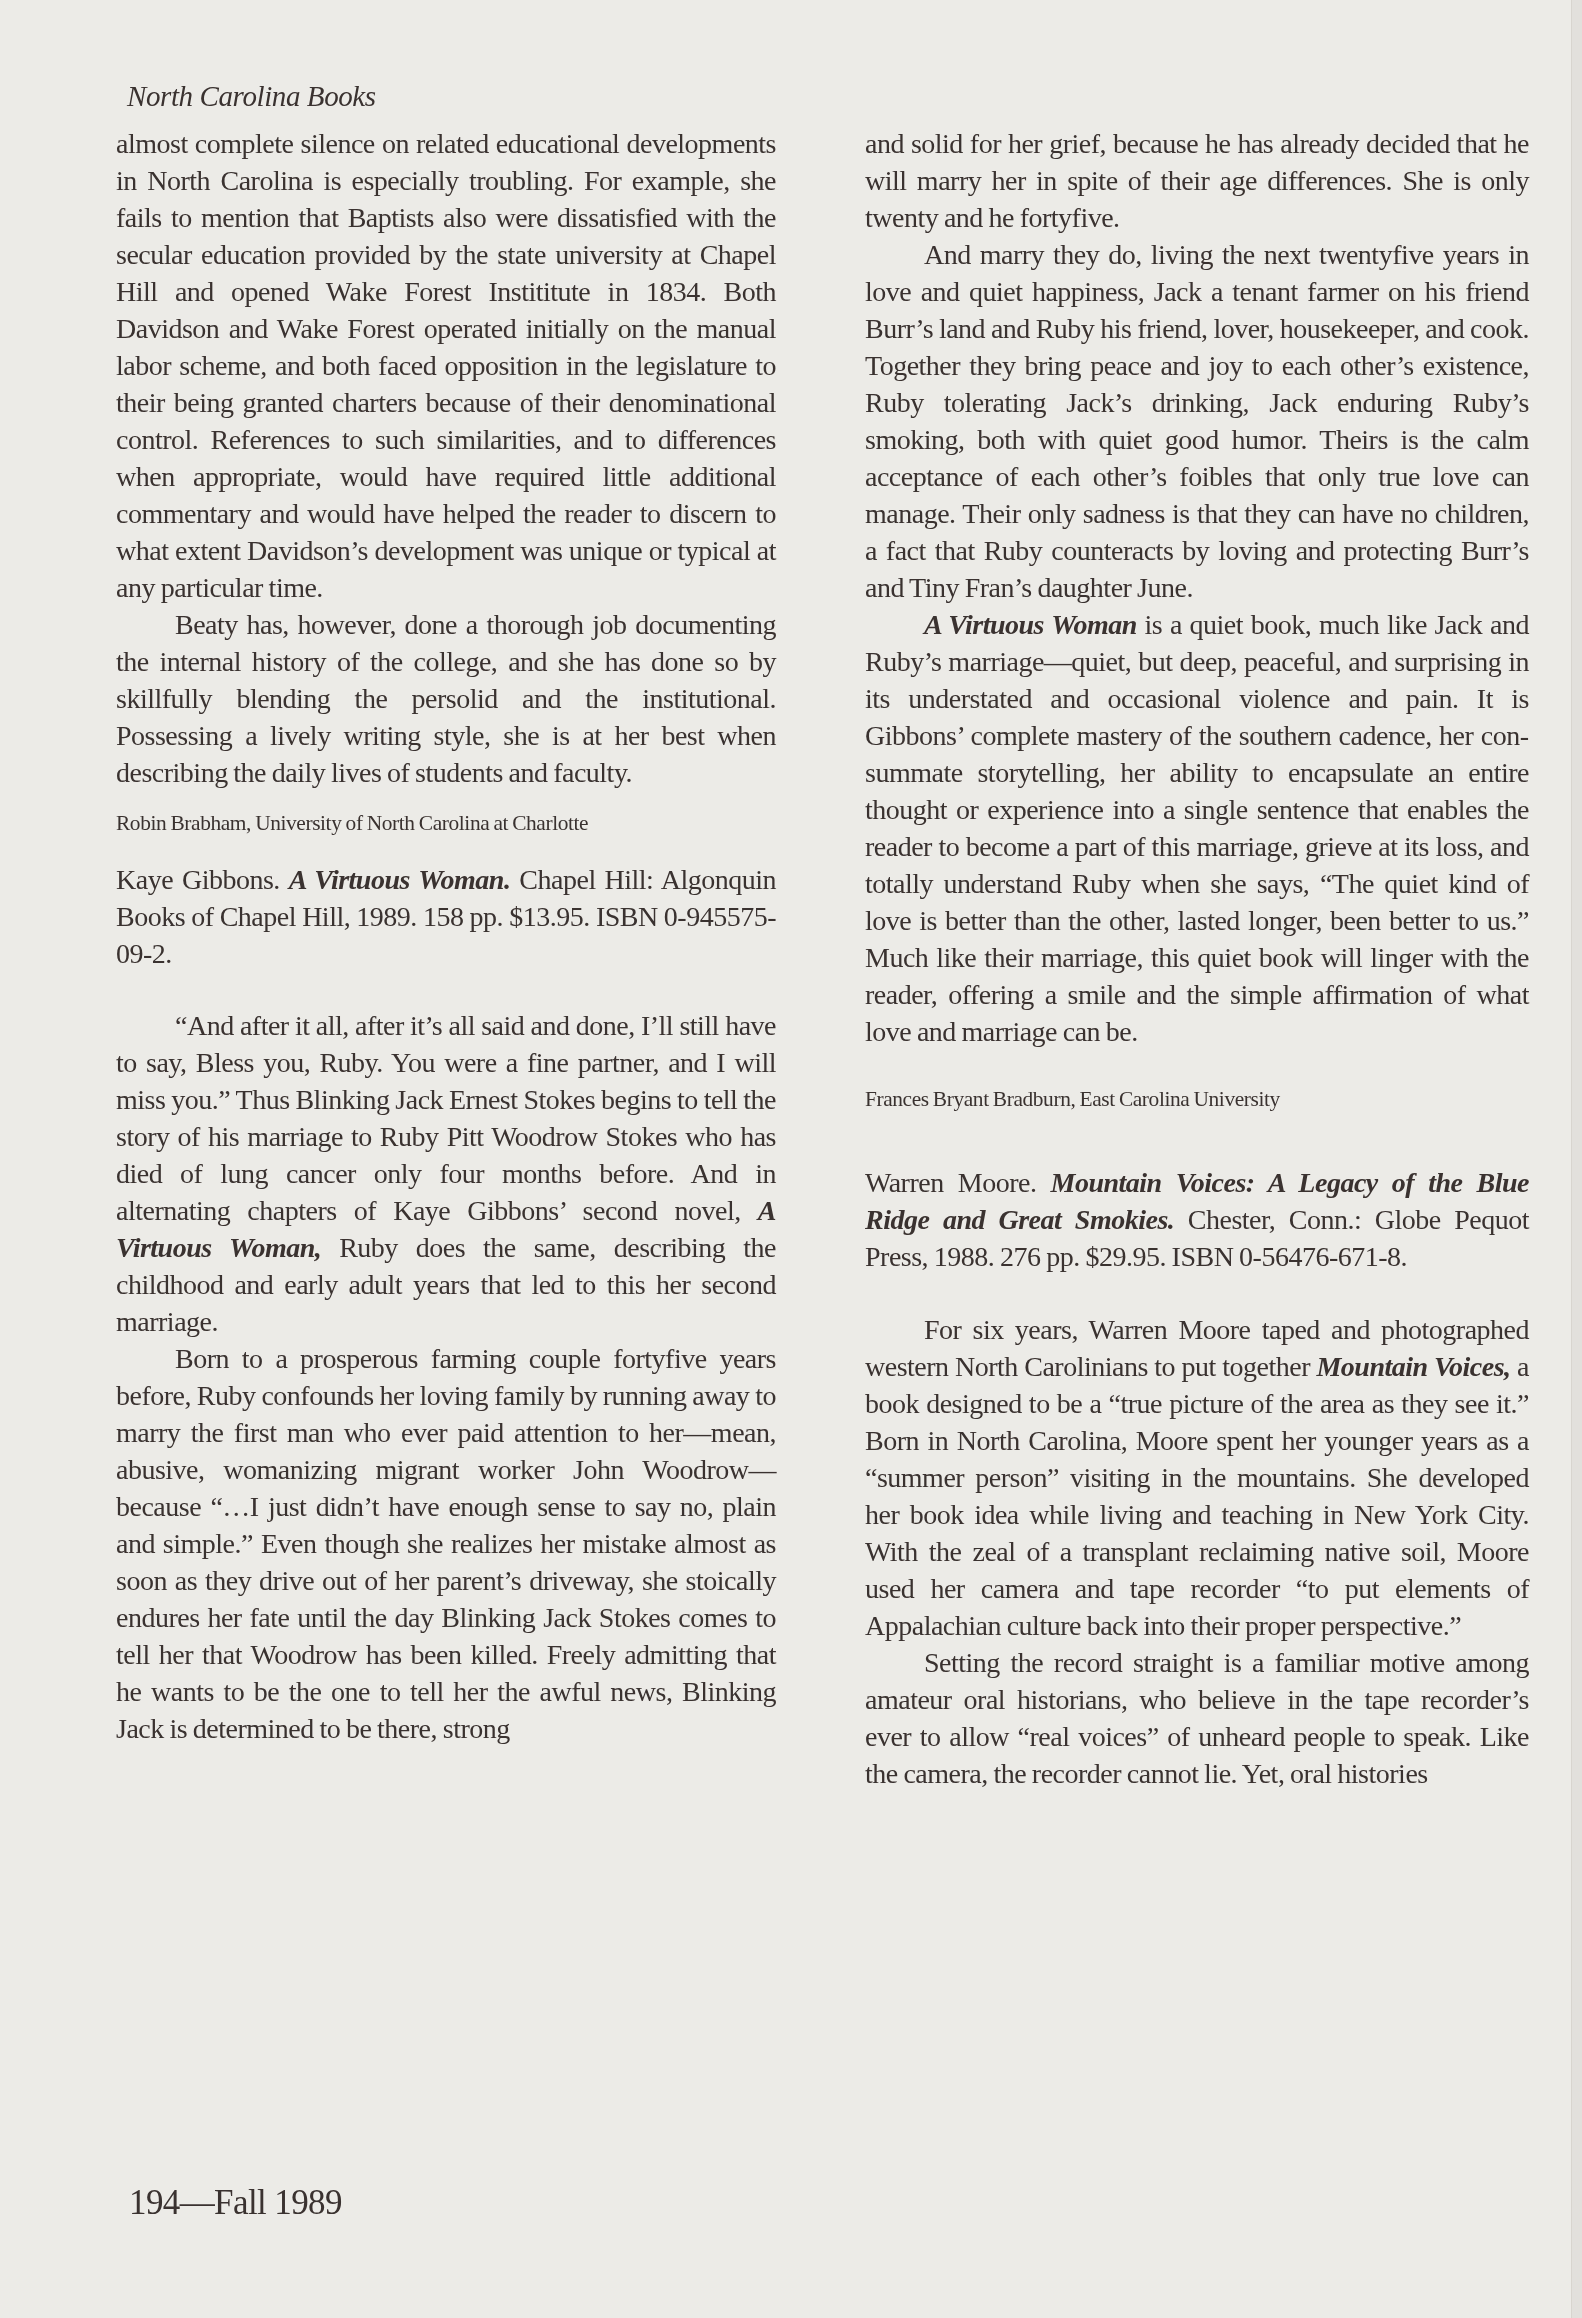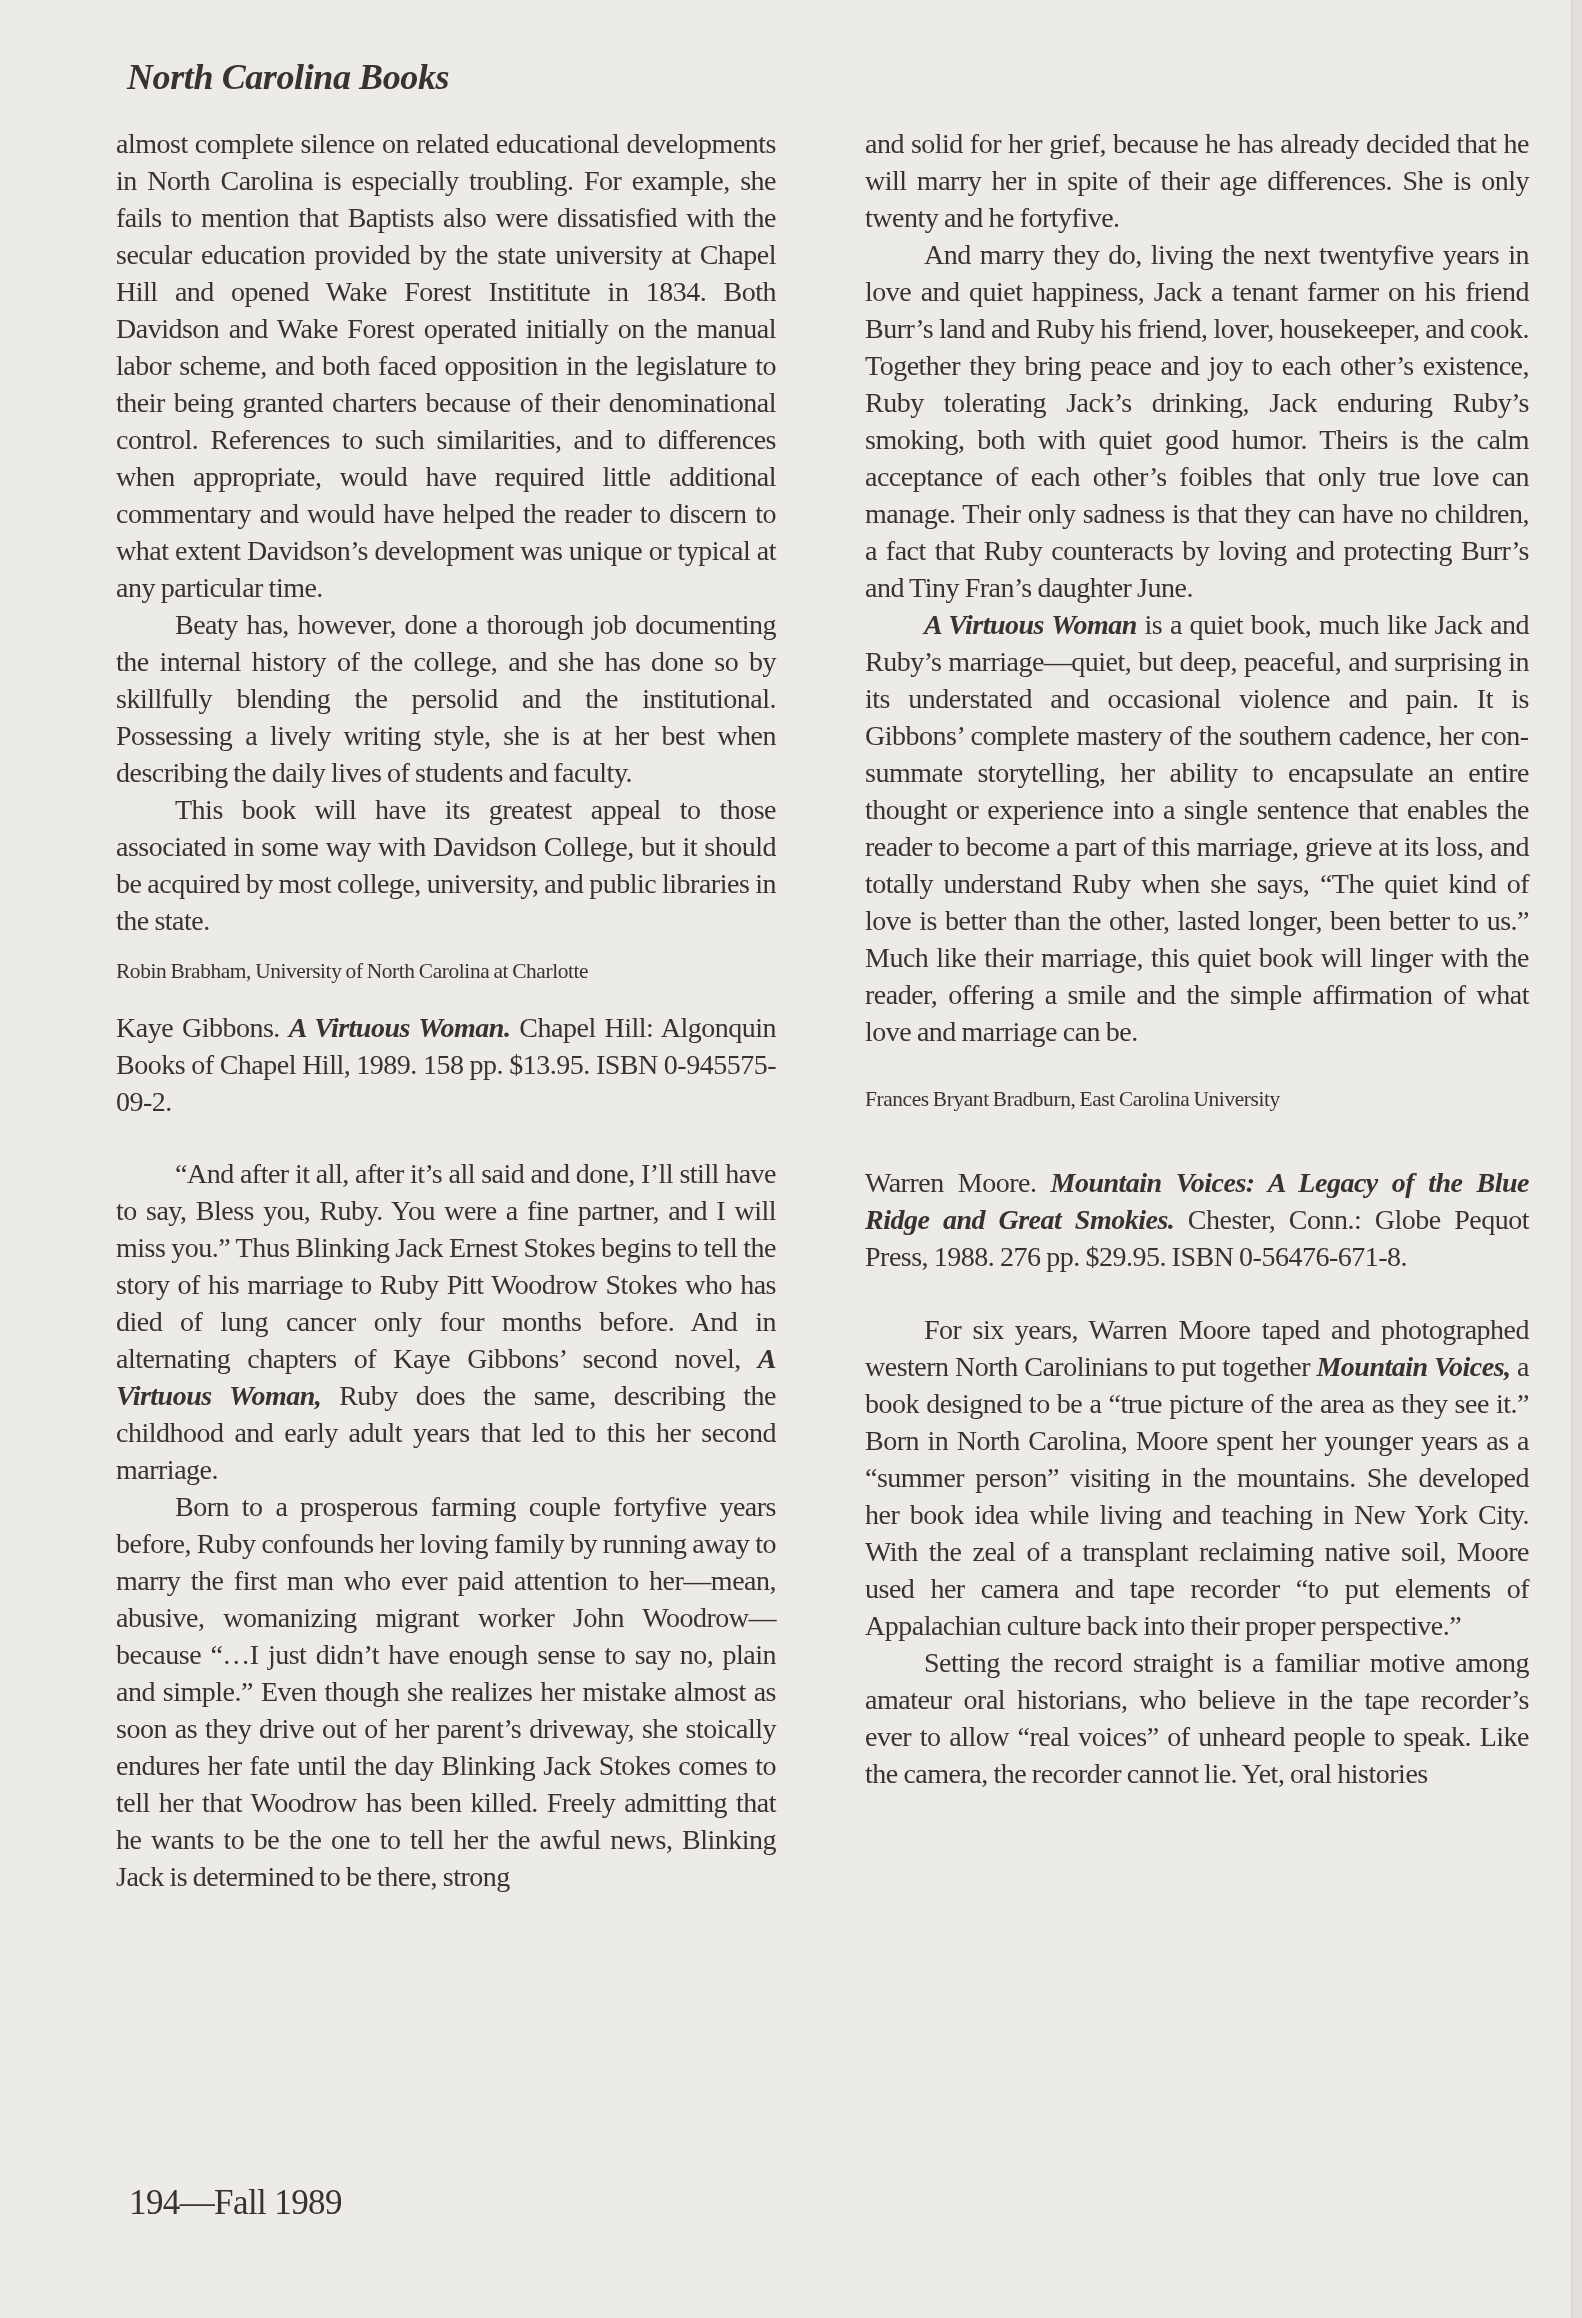--- a/index.html
+++ b/index.html
@@ -7,22 +7,22 @@
     width: 1582px; height: 2319px; position: relative; overflow: hidden;
     background: #ecebe7;
     color: #3a3230;
     font-family: "Liberation Serif", "DejaVu Serif", serif;
   }
   .edge {
     position: absolute; top: 0; right: 0; width: 10.3px; height: 2319px;
     background: #e2e0dc; border-left: 0.8px solid #d8d5cf;
   }
   .running-head {
-    position: absolute; left: 127px; top: 56px;
-    font-size: 36px; font-weight: bold; font-style: italic;
+    position: absolute; left: 127px; top: 80px;
+    font-size: 29px; font-weight: normal; font-style: italic;
     letter-spacing: -0.4px;
   }
   .col {
     position: absolute; top: 125px;
     font-size: 28px; line-height: 37px;
     text-align: justify; hyphens: manual;
     letter-spacing: -0.5px;
     word-spacing: -0.8px;
   }
   .col.left { left: 116px; width: 660px; }
@@ -44,21 +44,20 @@
 </head>
 <body>
 
 <div class="edge"></div>
 
 <div class="running-head">North Carolina Books</div>
 
 <div class="col left">
   <p>almost complete silence on related educational developments in North Carolina is especially troubling. For example, she fails to mention that Baptists also were dissatisfied with the secular education provided by the state university at Chapel Hill and opened Wake Forest Instititute in 1834. Both Davidson and Wake Forest operated initially on the manual labor scheme, and both faced opposition in the legislature to their being granted charters because of their denominational control. References to such similarities, and to dif­ferences when appropriate, would have required little additional commentary and would have helped the reader to discern to what extent Davidson’s development was unique or typical at any particular time.</p>
   <p class="indent">Beaty has, however, done a thorough job documenting the internal history of the college, and she has done so by skillfully blending the per­solid and the institutional. Possessing a lively writing style, she is at her best when describing the daily lives of students and faculty.</p>
-  <p class="indent">This book will have its greatest appeal to those associated in some way with Davidson Col­lege, but it should be acquired by most college, university, and public libraries in the state.</p>
   <p class="sig gap-sig-before" style="margin-top:24px">Robin Brabham, University of North Carolina at Charlotte</p>
   <p class="gap-sig-after" style="margin-top:20.6px"><span>Kaye Gibbons.</span> <span class="bi">A Virtuous Woman.</span> <span>Chapel Hill: Algonquin Books of Chapel Hill, 1989. 158 pp. $13.95. ISBN 0-945575-09-2.</span></p>
   <p class="indent" style="margin-top:35px"><span>“And after it all, after it’s all said and done, I’ll still have to say, Bless you, Ruby. You were a fine partner, and I will miss you.” Thus Blinking Jack Ernest Stokes begins to tell the story of his mar­riage to Ruby Pitt Woodrow Stokes who has died of lung cancer only four months before. And in alternating chapters of Kaye Gibbons’ second</span> <span>novel,</span> <span class="bi">A Virtuous Woman,</span> <span>Ruby does the same, describing the childhood and early adult years that led to this her second marriage.</span></p>
   <p class="indent">Born to a prosperous farming couple forty­five years before, Ruby confounds her loving fam­ily by running away to marry the first man who ever paid attention to her—mean, abusive, wom­anizing migrant worker John Woodrow—because “…I just didn’t have enough sense to say no, plain and simple.” Even though she realizes her mistake almost as soon as they drive out of her parent’s driveway, she stoically endures her fate until the day Blinking Jack Stokes comes to tell her that Woodrow has been killed. Freely admitting that he wants to be the one to tell her the awful news, Blinking Jack is determined to be there, strong</p>
 </div>
 
 <div class="col right">
   <p>and solid for her grief, because he has already decided that he will marry her in spite  of their age differences. She is only twenty and he forty­five.</p>
   <p class="indent">And marry they do, living the next twenty­five years in love and quiet happiness, Jack a tenant farmer on his friend Burr’s land and Ruby his friend, lover, housekeeper, and cook. Together they bring peace and joy to each other’s existence, Ruby tolerating Jack’s drinking, Jack enduring Ruby’s smoking, both with quiet good humor. Theirs is the calm acceptance of each other’s foi­bles that only true love can manage. Their only sadness is that they can have no children, a fact that Ruby counteracts by loving and protecting Burr’s and Tiny Fran’s daughter June.</p>
   <p class="indent"><span class="bi">A Virtuous Woman</span><span> is a quiet book, much like Jack and Ruby’s marriage—quiet, but deep, peaceful, and surprising in its understated and occasional violence and pain. It is Gibbons’ com­plete mastery of the southern cadence, her con­summate storytelling, her ability to encapsulate an entire thought or experience into a single sentence that enables the reader to become a part of this marriage, grieve at its loss, and totally understand Ruby when she says, “The quiet kind of love is better than the other, lasted longer, been better to us.” Much like their marriage, this quiet book will linger with the reader, offering a smile and the simple affirmation of what love and mar­riage can be.</span></p>

